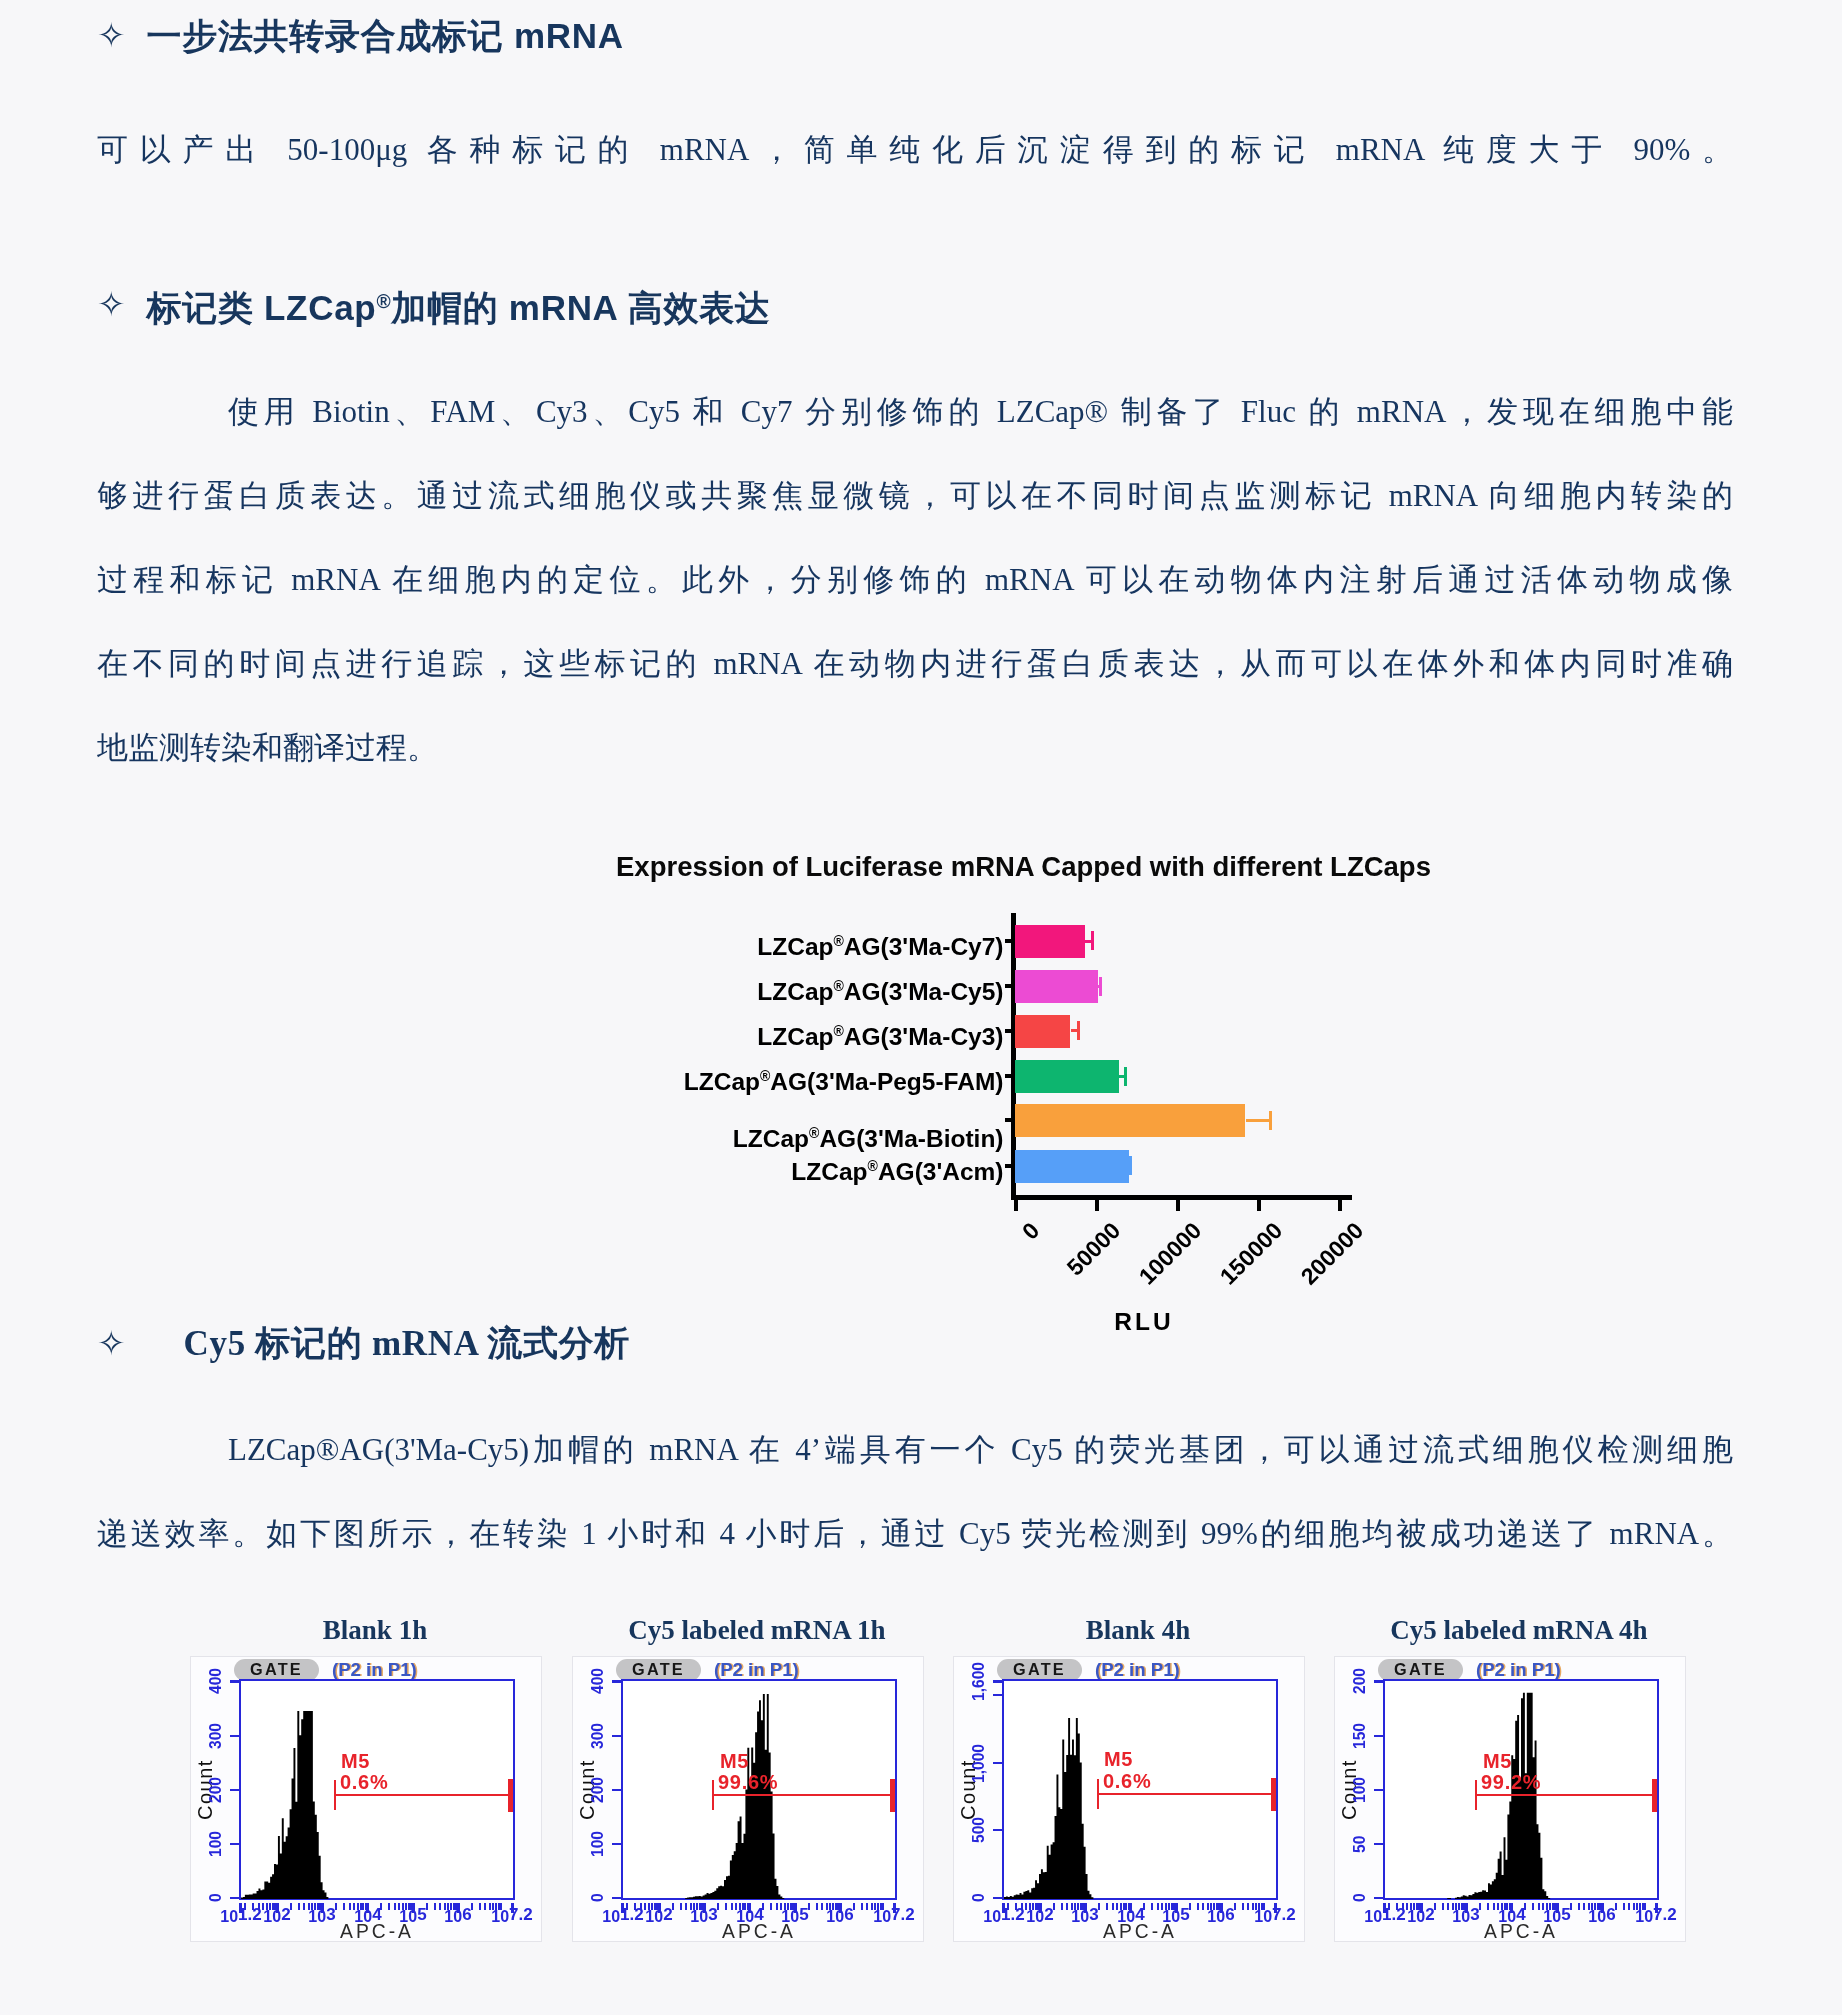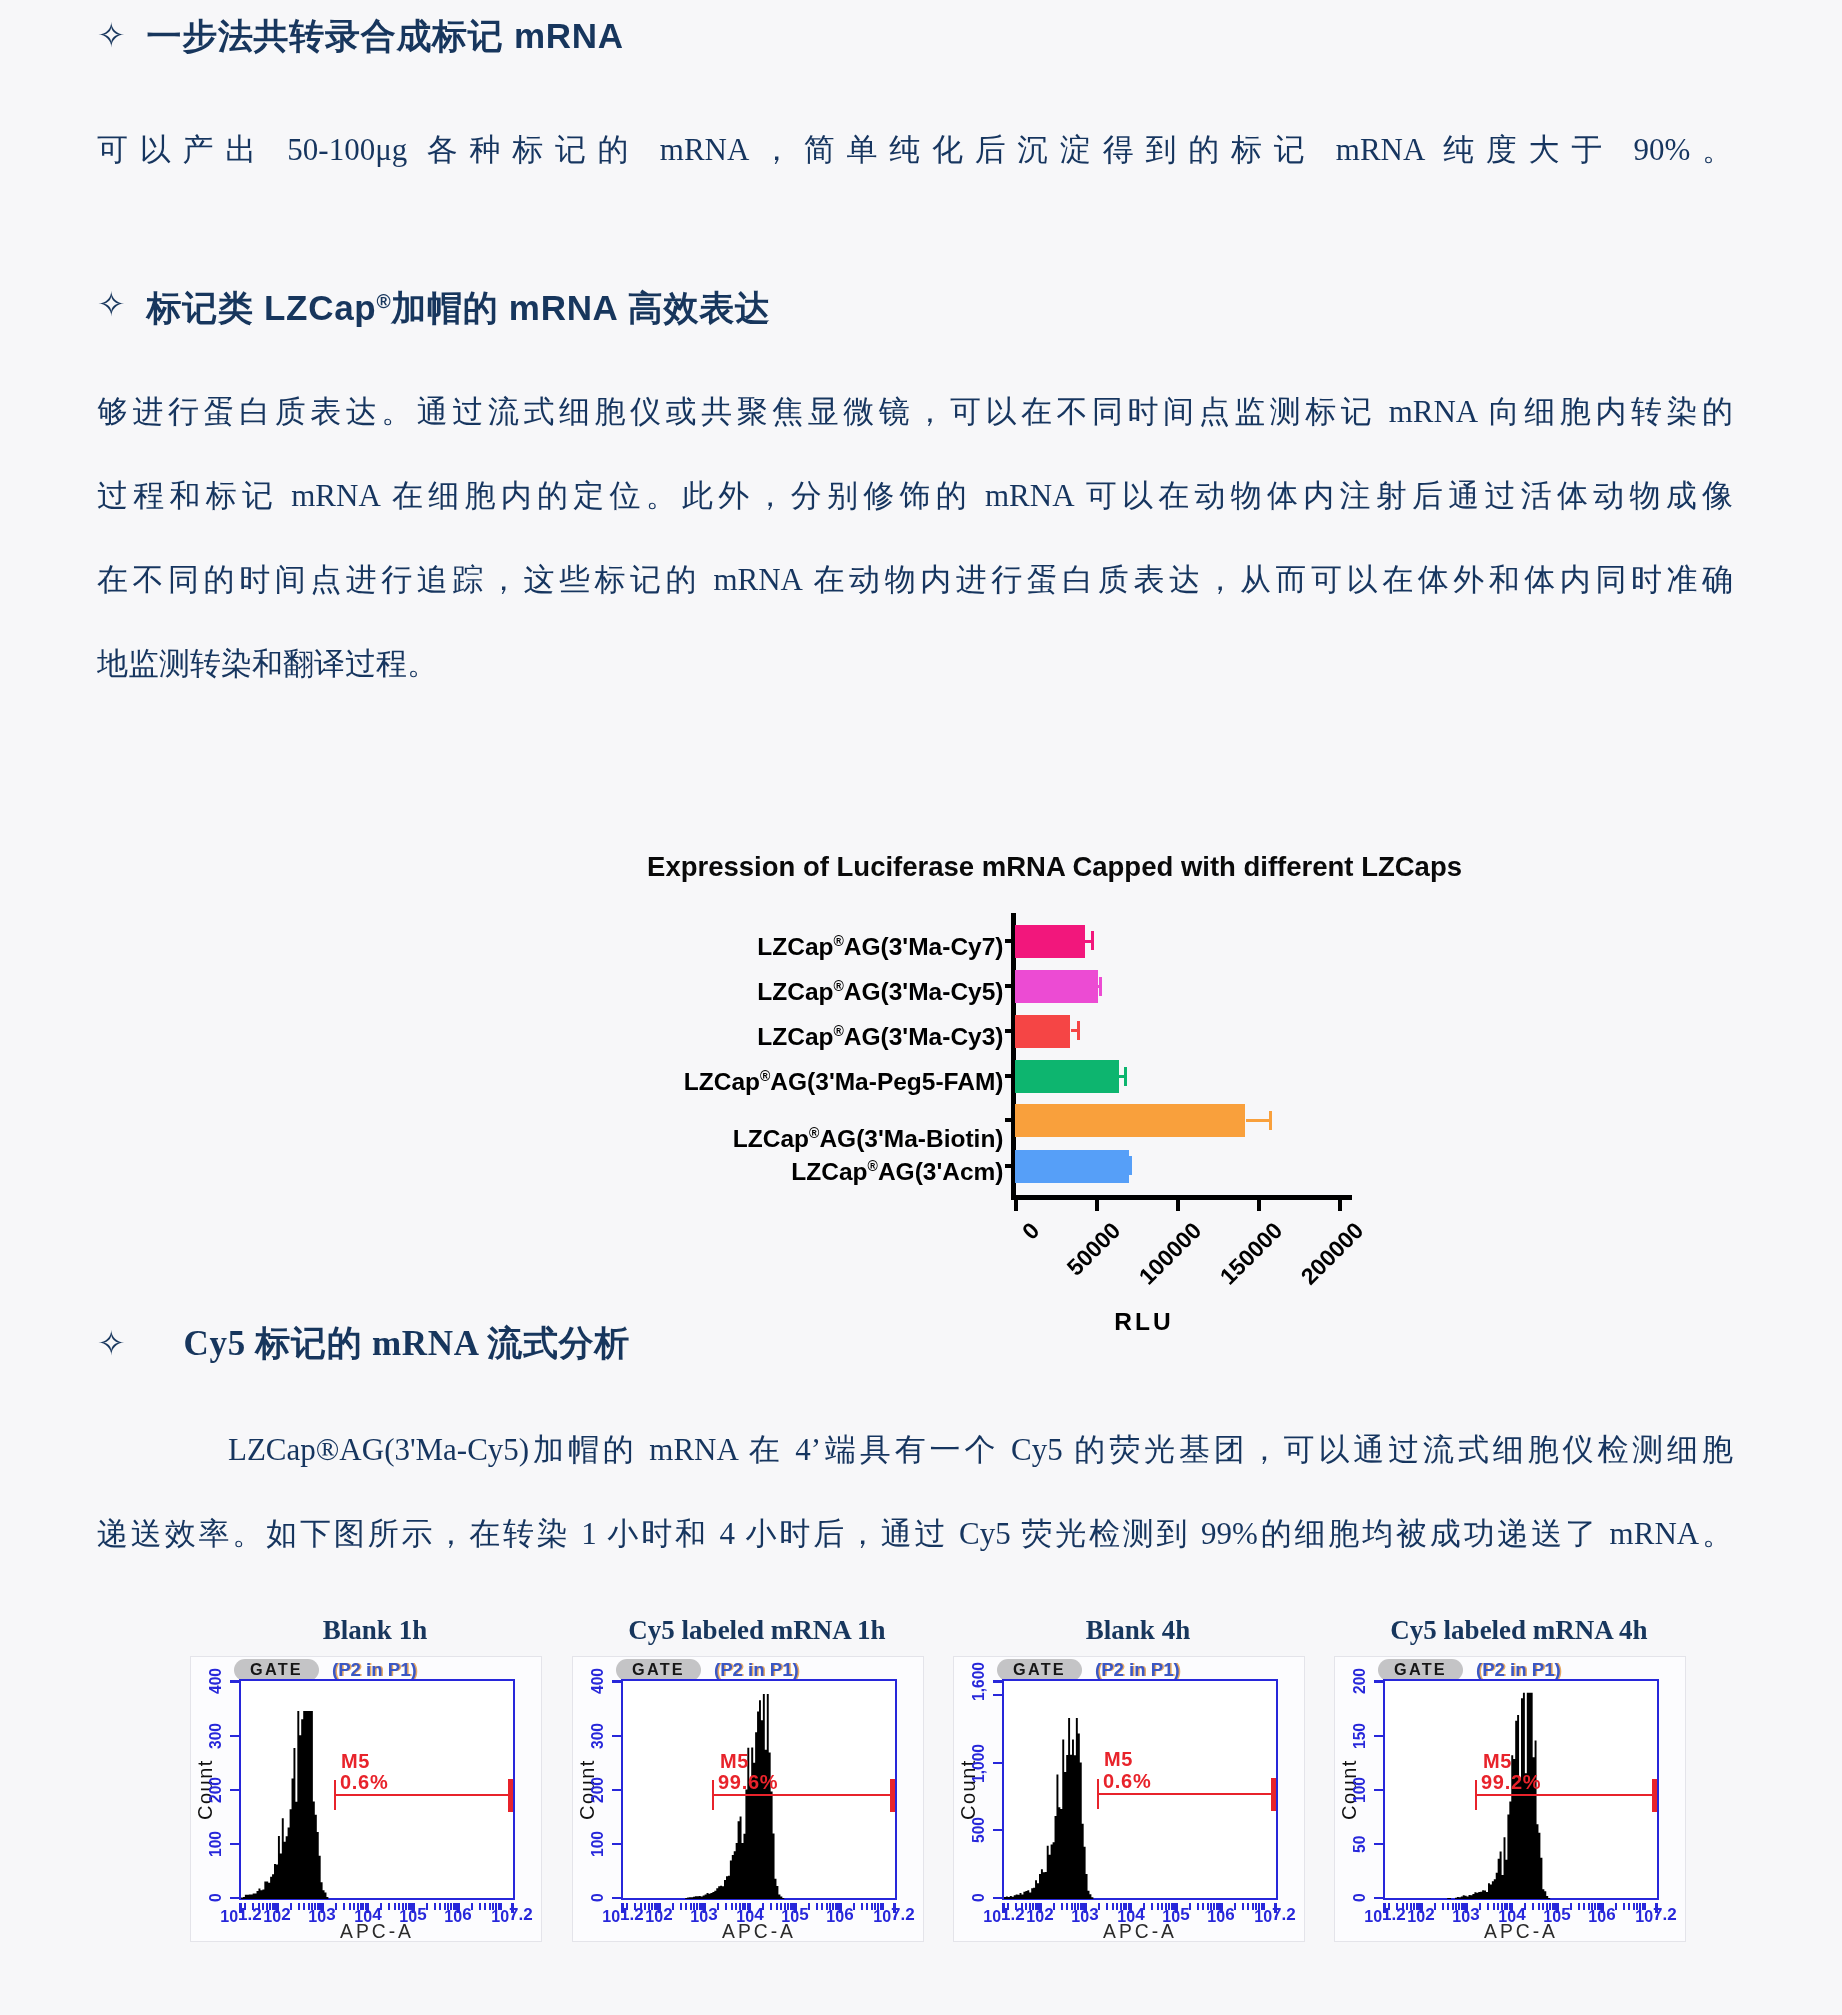--- a/index.html
+++ b/index.html
@@ -11,21 +11,21 @@
   .htext{font-family:"Liberation Sans",sans-serif;font-weight:bold;font-size:35px;line-height:42px;letter-spacing:0.7px;}
   .htext sup{font-size:19.3px;vertical-align:12px;}
   
   .para{position:absolute;left:97px;width:1636px;}
   .pline{height:84px;line-height:84px;font-size:31px;text-align:justify;text-align-last:justify;
          overflow:hidden;box-sizing:border-box;}
   .pline.indent{padding-left:131px;}
   .pline.short{text-align-last:left;}
   
   .figure{position:absolute;left:616px;top:846px;width:861px;height:499px;}
-  .fig-title{position:absolute;top:4.5px;left:0;width:846px;text-align:right;
+  .fig-title{position:absolute;top:4.5px;left:0;width:846px;text-align:left;
              font-family:"Liberation Sans",sans-serif;font-weight:bold;font-size:27.5px;color:#0a0a0a;}
   .vaxis,.haxis,.cat-tick,.xtick{position:absolute;background:#000;}
   .bar{position:absolute;height:33px;}
   .err-line{position:absolute;height:3px;}
   .err-cap{position:absolute;width:3px;height:19.3px;}
   .cat-label{position:absolute;width:386px;text-align:right;font-family:"Liberation Sans",sans-serif;
              font-weight:700;font-size:24.5px;color:#000;line-height:33px;white-space:nowrap;}
   .cat-label sup{font-size:14px;vertical-align:9px;}
   .xtick-label{position:absolute;font-family:"Liberation Sans",sans-serif;font-weight:700;font-size:23px;color:#000;
                transform:translateX(-100%) rotate(-45deg);transform-origin:100% 0;white-space:nowrap;}
@@ -76,20 +76,21 @@
   <div class="para" id="p1" style="top:108px;">
       <div class="pline">可以产出 50-100μg 各种标记的 mRNA，简单纯化后沉淀得到的标记 mRNA 纯度大于 90%。</div>
     </div>
 
   <div class="heading" style="top:281px;">
     <span class="bullet">✧</span>
     <span class="htext"><span>标记类 LZCap</span><sup>®</sup><span>加帽的 mRNA 高效表达</span></span>
   </div>
 
   <div class="para" id="p2" style="top:370px;">
+      <div class="pline indent">使用 Biotin、FAM、Cy3、Cy5 和 Cy7 分别修饰的 LZCap® 制备了 Fluc 的 mRNA，发现在细胞中能</div>
       <div class="pline">够进行蛋白质表达。通过流式细胞仪或共聚焦显微镜，可以在不同时间点监测标记 mRNA 向细胞内转染的</div>
       <div class="pline">过程和标记 mRNA 在细胞内的定位。此外，分别修饰的 mRNA 可以在动物体内注射后通过活体动物成像</div>
       <div class="pline">在不同的时间点进行追踪，这些标记的 mRNA 在动物内进行蛋白质表达，从而可以在体外和体内同时准确</div>
       <div class="pline short">地监测转染和翻译过程。</div>
     </div>
 
   <div class="figure">
     <div class="fig-title">Expression of Luciferase mRNA Capped with different LZCaps</div>
     <div id="barplot">
         <div class="vaxis" style="left: 395px; top: 67px; width: 4.5px; height: 287px;"></div>

